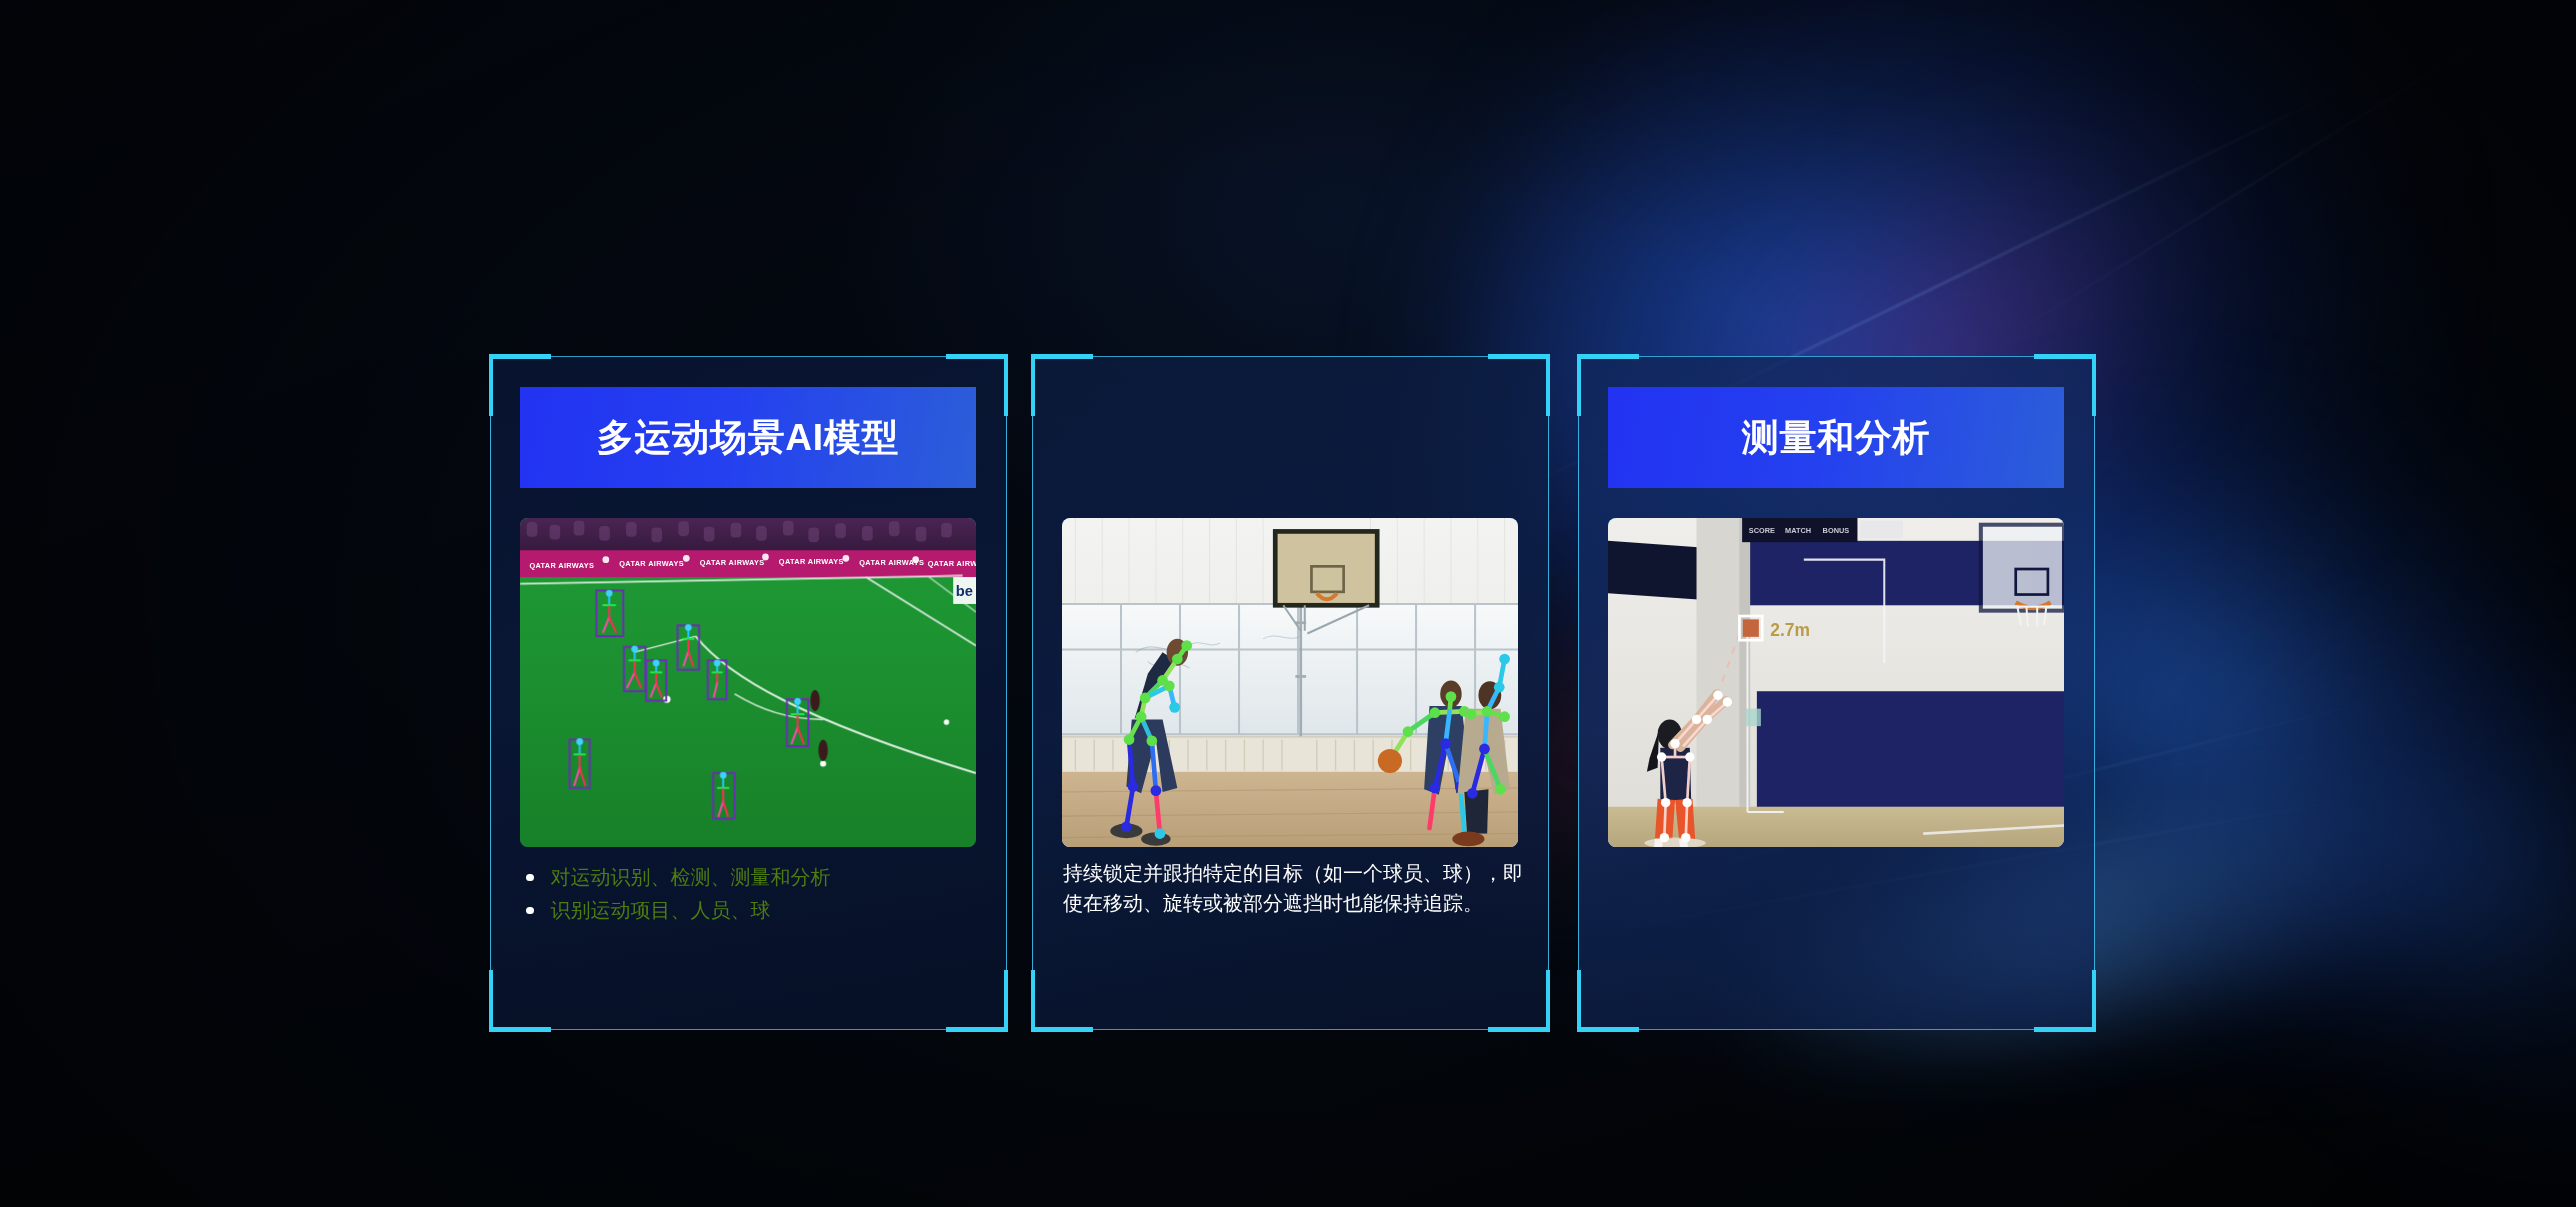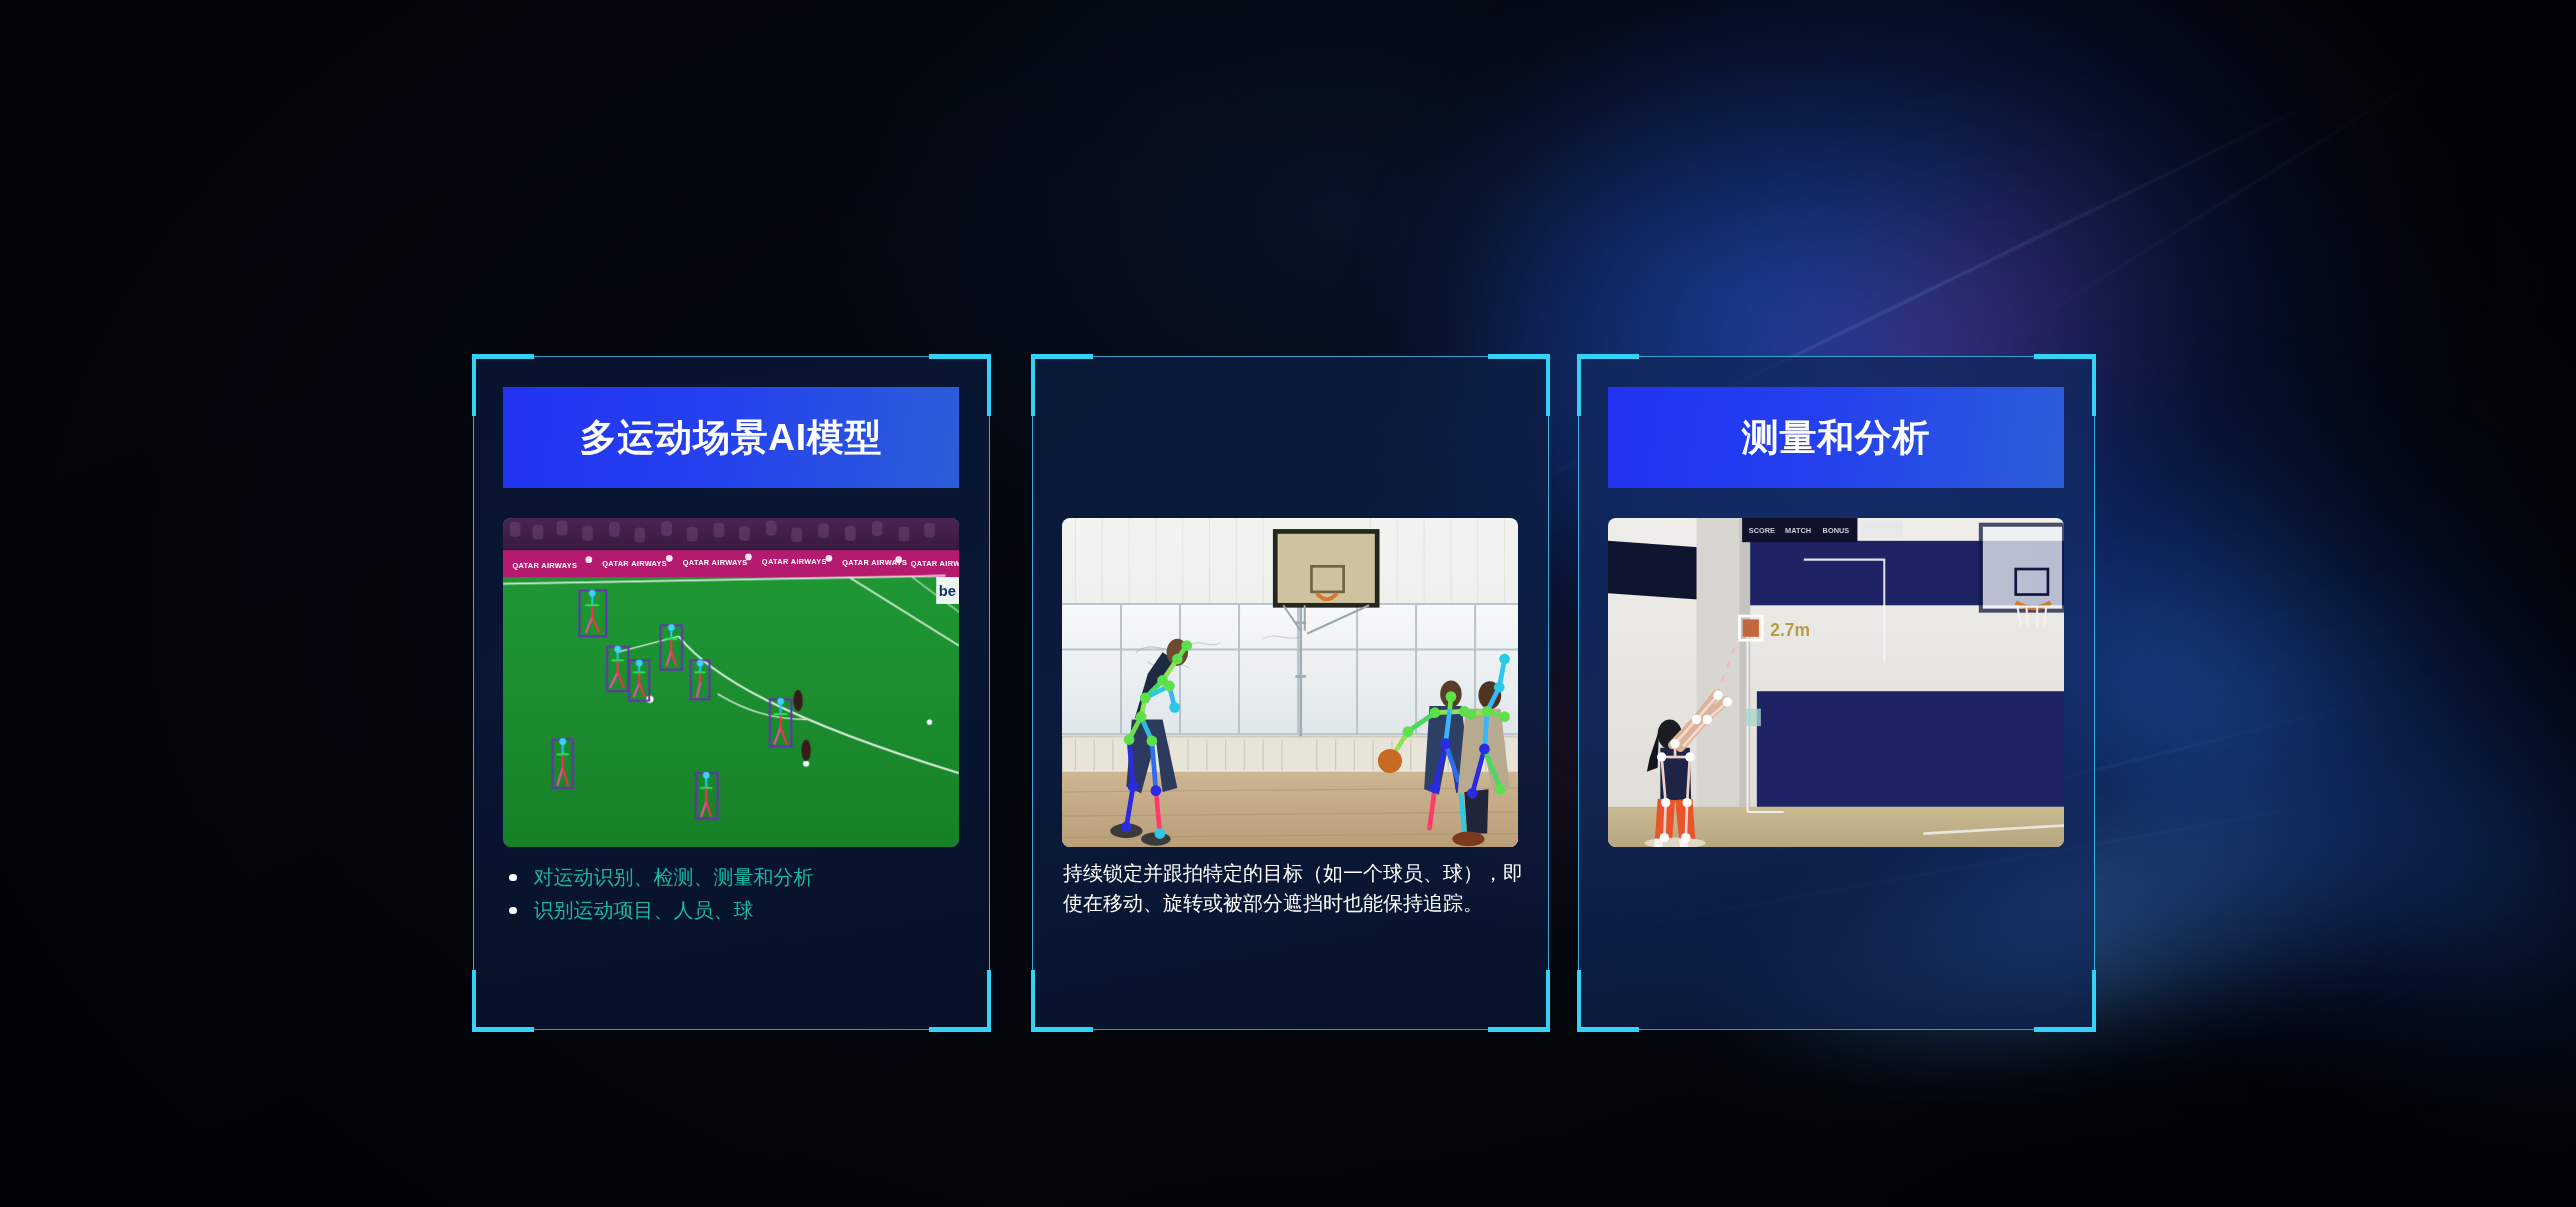--- a/index.html
+++ b/index.html
@@ -49,21 +49,21 @@
 
   
   .cards{ position:absolute; left:0; top:0; width:2576px; height:1208px; z-index:5; }
 
   .card{
     position:absolute;
     top:356px;
     width:517px;
     height:674px;
   }
-  .card.c1{ left:473px; }
+  .card.c1{ left:490px; }
   .card.c2{ left:1032px; }
   .card.c3{ left:1578px; }
 
   .card-bg{
     position:absolute; inset:0;
     background:linear-gradient(170deg, rgba(9,22,52,.86) 0%, rgba(10,26,62,.80) 45%, rgba(8,20,48,.72) 100%);
   }
   .card.c2 .card-bg{ background:linear-gradient(170deg, rgba(12,28,64,.80) 0%, rgba(14,34,78,.74) 50%, rgba(10,24,56,.66) 100%); }
   .card.c3 .card-bg{ background:linear-gradient(170deg, rgba(16,38,90,.78) 0%, rgba(20,48,108,.70) 50%, rgba(14,34,80,.62) 100%); }
 
@@ -107,21 +107,21 @@
     border-radius:8px; overflow:hidden;
     background:#0369a1;
   }
   .media svg{ display:block; width:100%; height:100%; }
 
   
   .body{ position:absolute; left:25.5px; right:16px; top:506px; }
   .bullets{ list-style:none; }
   .bullets li{
     position:relative;
-    color:#14b8a6; font-size:20px; line-height:1.52;
+    color:#4d7c0f; font-size:20px; line-height:1.52;
     padding-left:35px; margin-bottom:2.7px; white-space:nowrap;
   }
   .bullets li::before{
     content:""; position:absolute; left:10.7px; top:12px;
     width:7.4px; height:7.4px; border-radius:50%; background:#fff;
   }
   .para{
     color:#fff; font-size:20px; line-height:1.52;
     padding-left:4px; padding-right:6.7px;
   }

